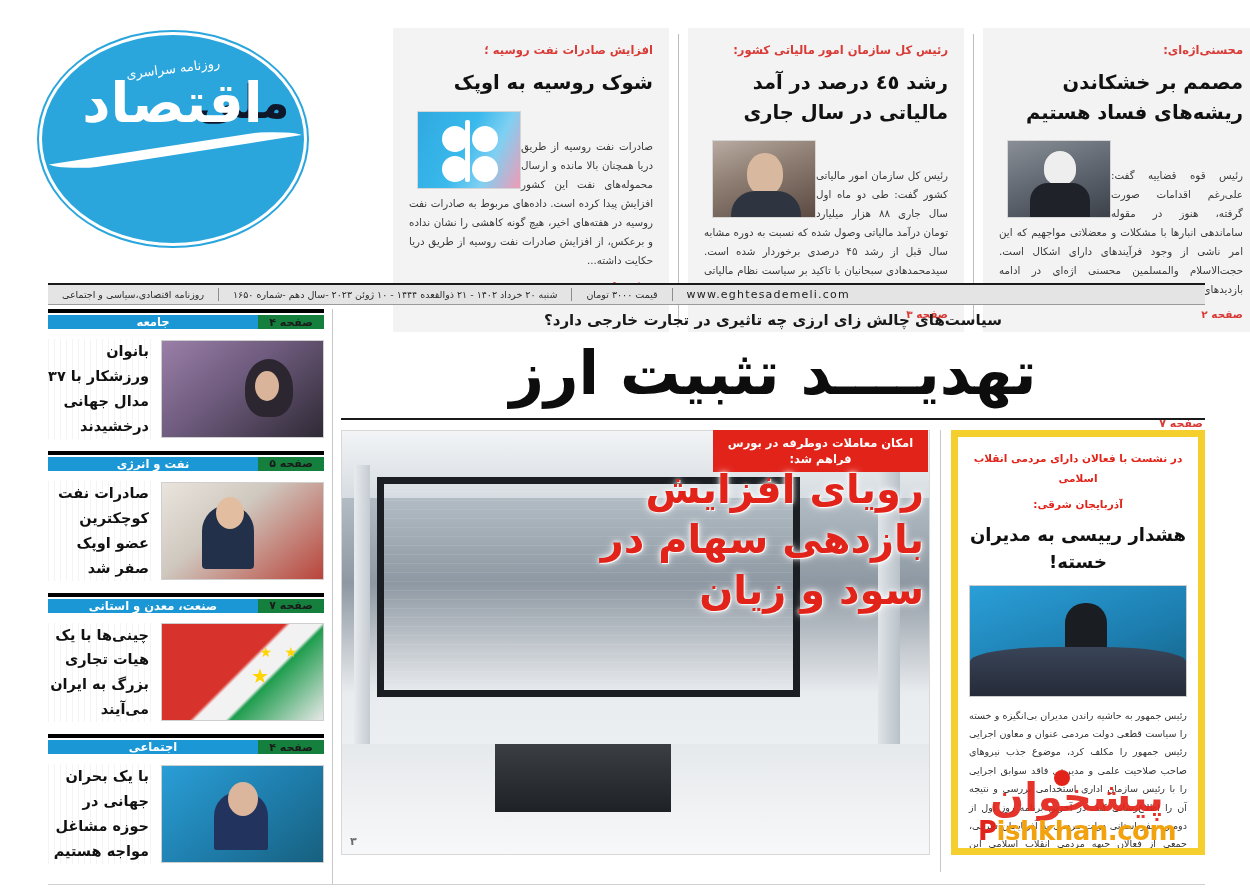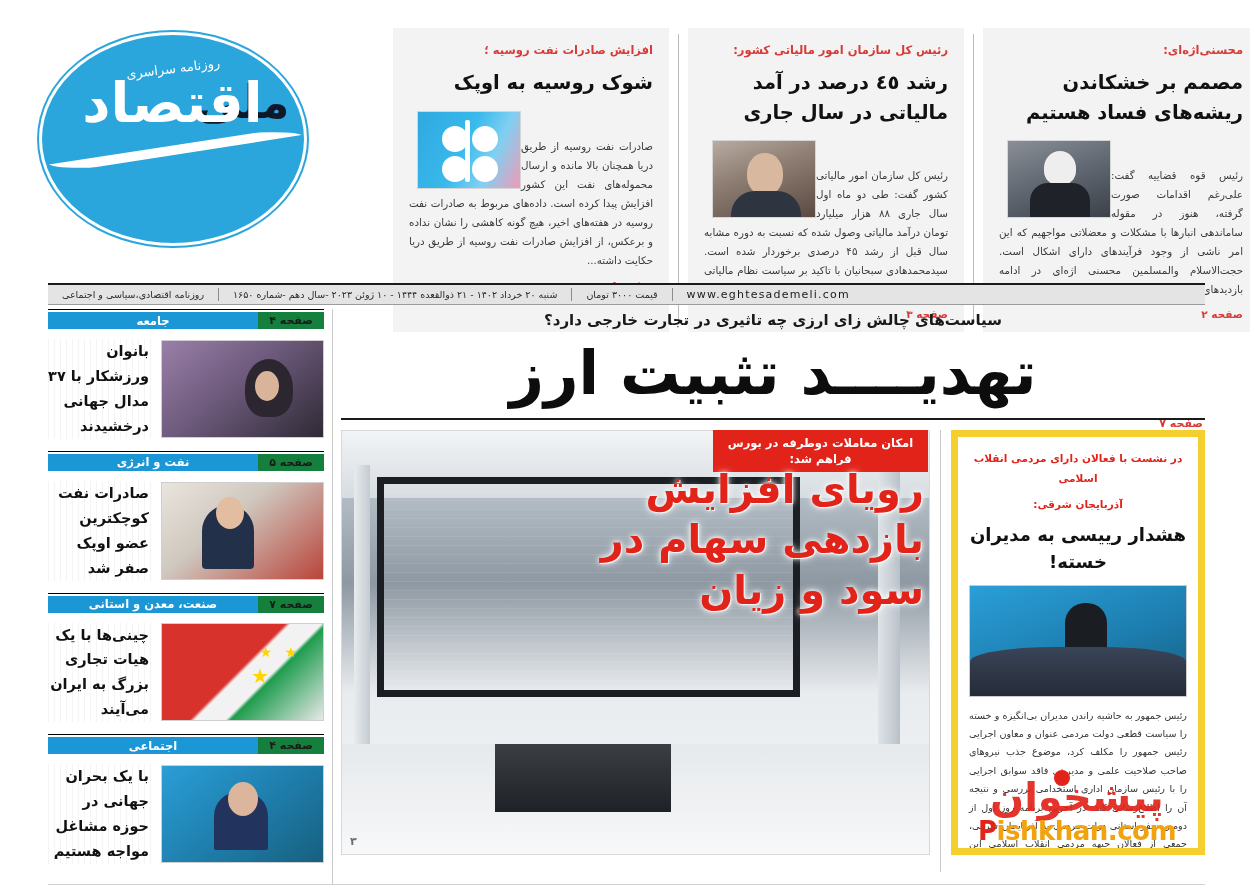--- a/index.html
+++ b/index.html
@@ -127,21 +127,21 @@
     display:flex; flex-direction: row-reverse;
   }
   .right-rail { width: 276px; flex: 0 0 276px; padding-right: 0; }
   .rail-sep { width:1px; background:#c9c9c9; margin: 0 8px; }
   .left-main { flex:1 1 auto; position:relative; }
 
   
   .rail-block { margin-bottom: 6px; }
   .rail-head {
     position:relative; height: 20px; display:flex; flex-direction: row-reverse;
-    border-top:1px solid #000000; margin-bottom: 8px;
+    border-top:4px solid #000000; margin-bottom: 8px;
   }
   .rail-head-inner {
     flex:1 1 auto; background:#1b97d6; color:#fff; font-size: 11.5px; font-weight:700;
     display:flex; align-items:center; justify-content:center; margin-top:2px;
   }
   .rail-page {
     width: 66px; flex:0 0 66px; background:#15803d; color:#1a1a1a;
     font-size: 11px; font-weight:700; display:flex; align-items:center; justify-content:center;
     margin-top:2px;
   }

